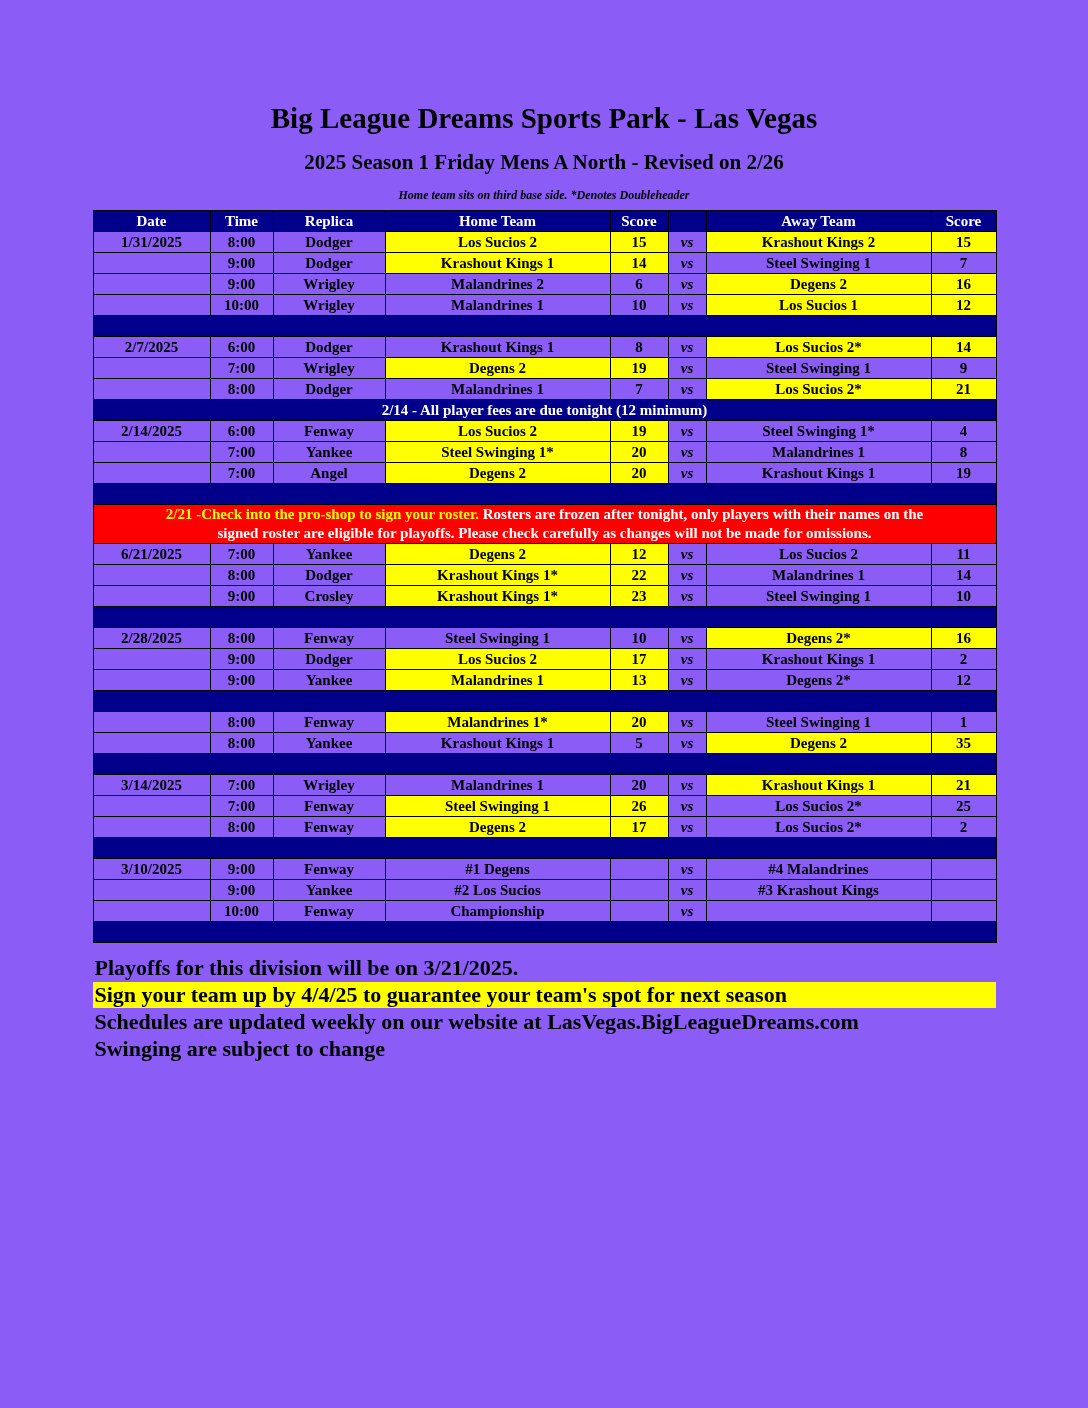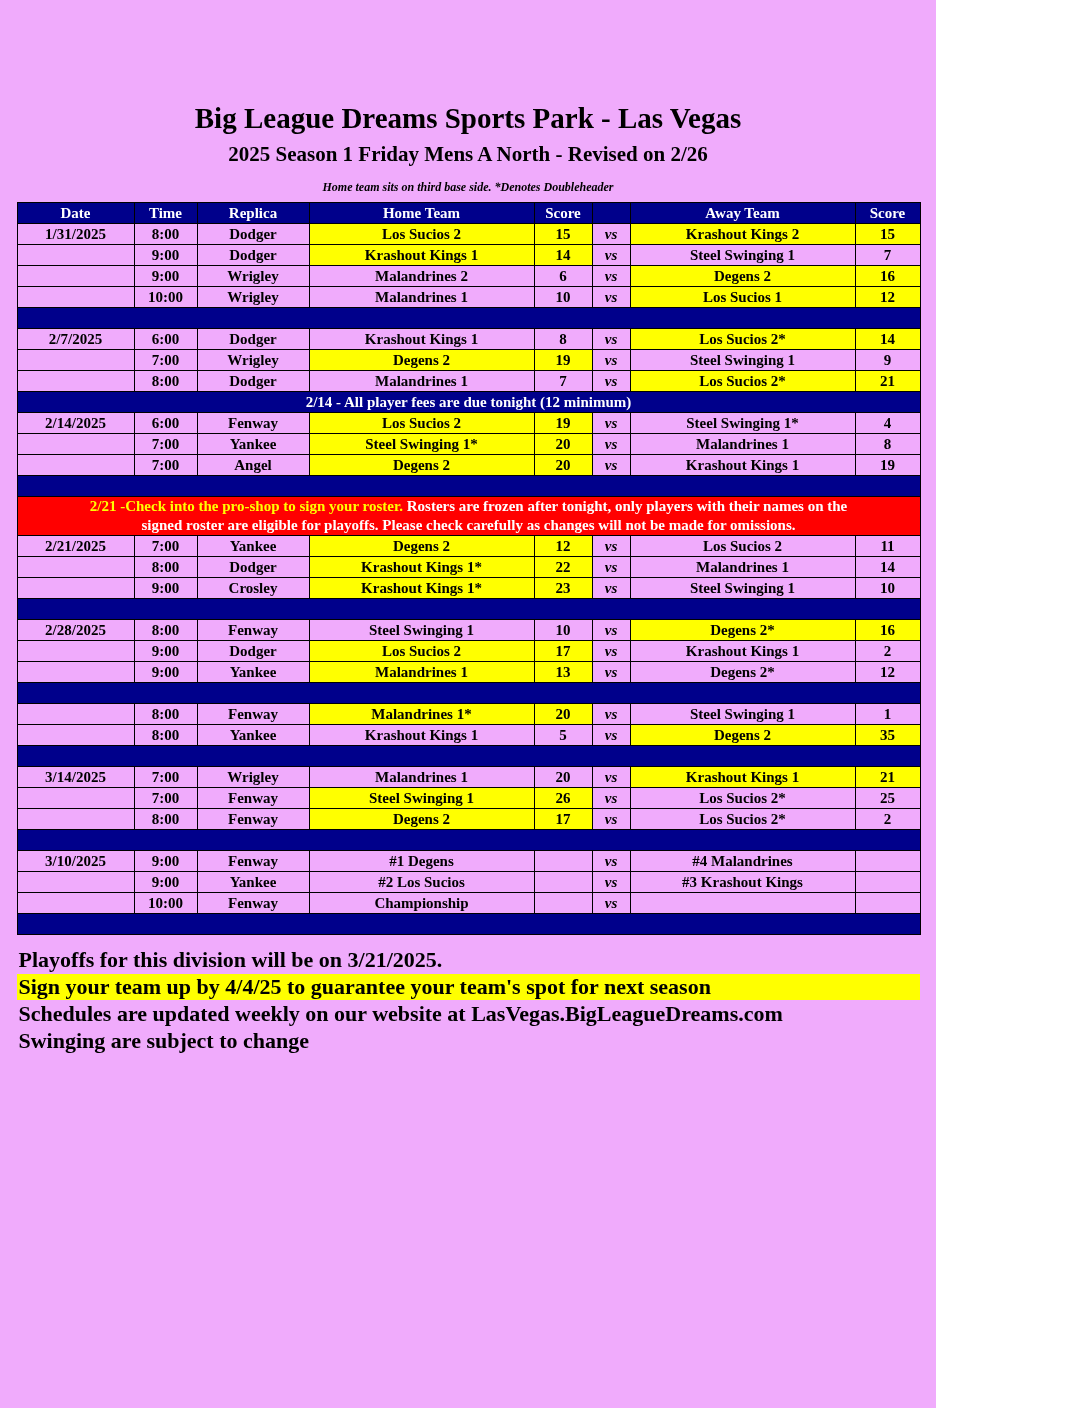--- a/index.html
+++ b/index.html
@@ -4,43 +4,43 @@
 <style>
   :root {
     --navy: #00008B;
     --yellow: #FFFF00;
     --red: #FF0000;
     --ink: #000000;
   }
   * { box-sizing: border-box; }
   html, body { margin: 0; padding: 0; background: #fff; }
   .page {
-    width: 936px;
+    width: 1088px;
     height: 1408px;
-    background: #f0abfc;
+    background: #8b5cf6;
     font-family: "Liberation Serif", "DejaVu Serif", serif;
     color: var(--ink);
     position: relative;
     overflow: hidden;
   }
   .content {
     width: 903px;
     margin: 102px auto 0 auto;
   }
   h1.title {
     font-size: 29px;
     line-height: 32px;
     margin: 0;
     text-align: center;
     font-weight: bold;
   }
   h2.subtitle {
     font-size: 21px;
     line-height: 24px;
-    margin: 8px 0 0 0;
+    margin: 16px 0 0 0;
     text-align: center;
     font-weight: bold;
   }
   .note {
     font-size: 12px;
     line-height: 18px;
     margin: 12px 0 6px 0;
     text-align: center;
     font-style: italic;
     font-weight: bold;
@@ -239,21 +239,21 @@
             <td>Krashout Kings 1</td>
             <td>19</td>
           </tr>
           <tr>
             <td colspan="8" class="sep"></td>
           </tr>
           <tr>
             <td colspan="8" class="alert-row"><span class="lead">2/21 -Check into the pro-shop to sign your roster.</span> Rosters are frozen after tonight, only players with their names on the<br>signed roster are eligible for playoffs. Please check carefully as changes will not be made for omissions.</td>
           </tr>
           <tr>
-            <td>2/21/2025</td>
+            <td>6/21/2025</td>
             <td>7:00</td>
             <td>Yankee</td>
             <td class="hl">Degens 2</td>
             <td class="hl">12</td>
             <td class="vs-cell">vs</td>
             <td>Los Sucios 2</td>
             <td>11</td>
           </tr>
           <tr>
             <td></td>

